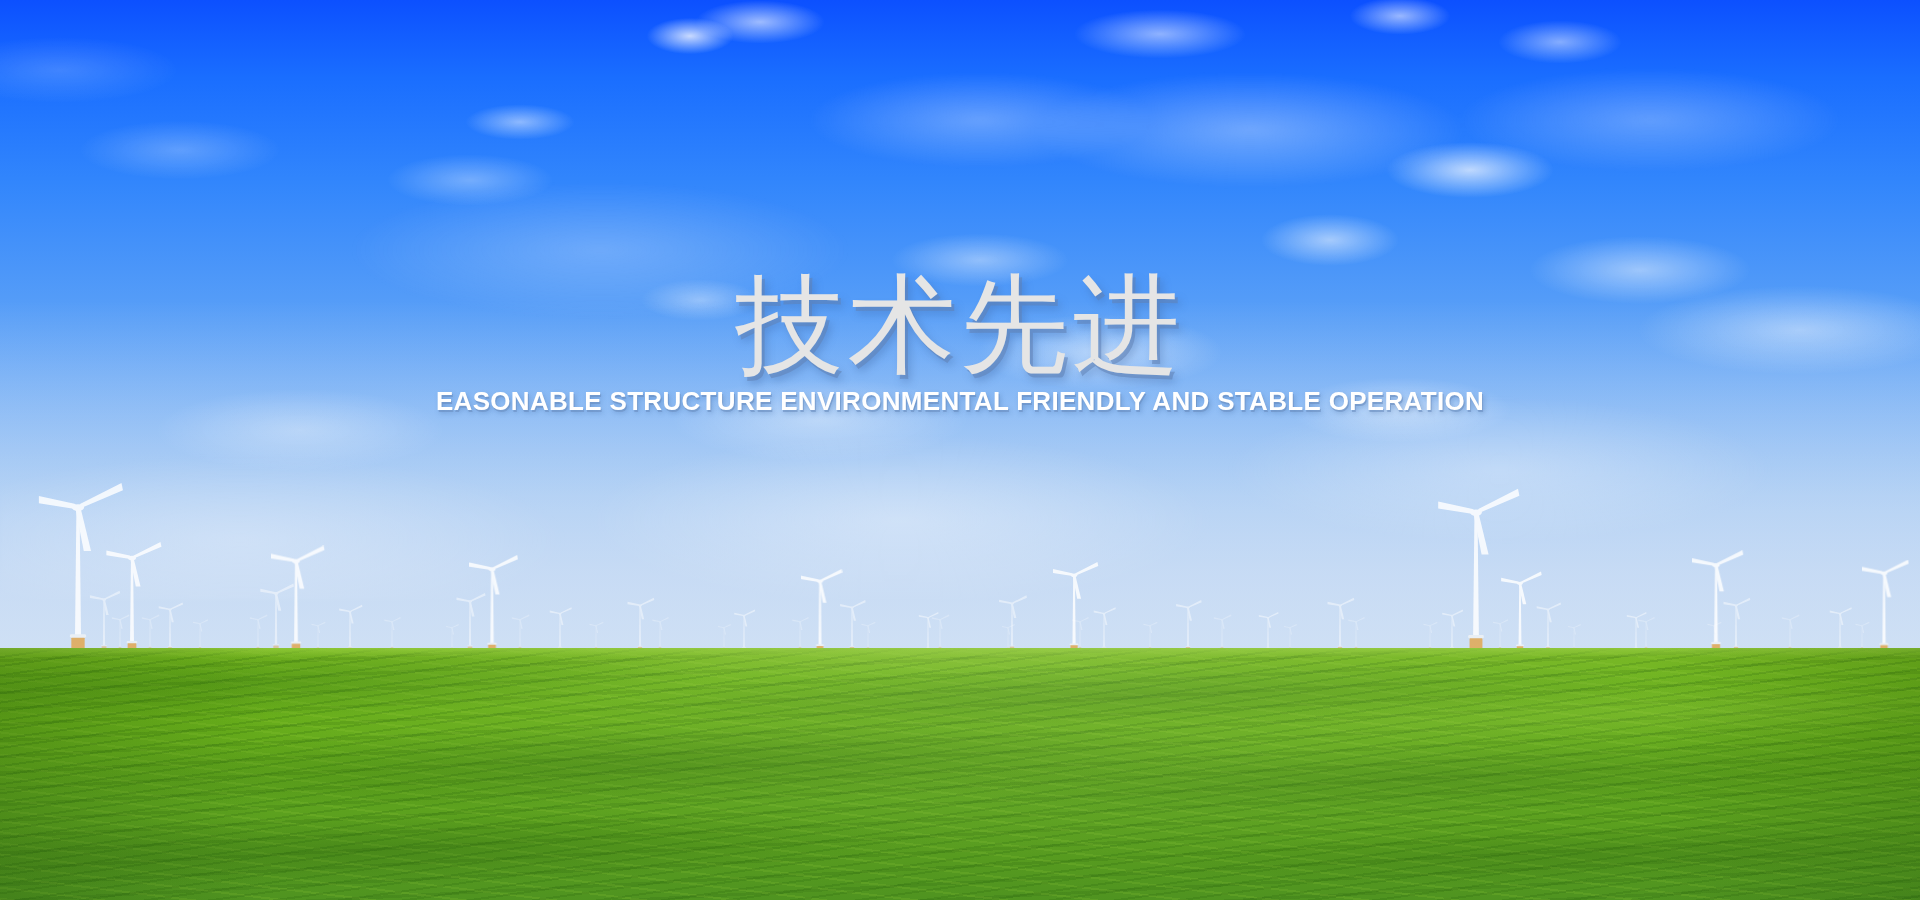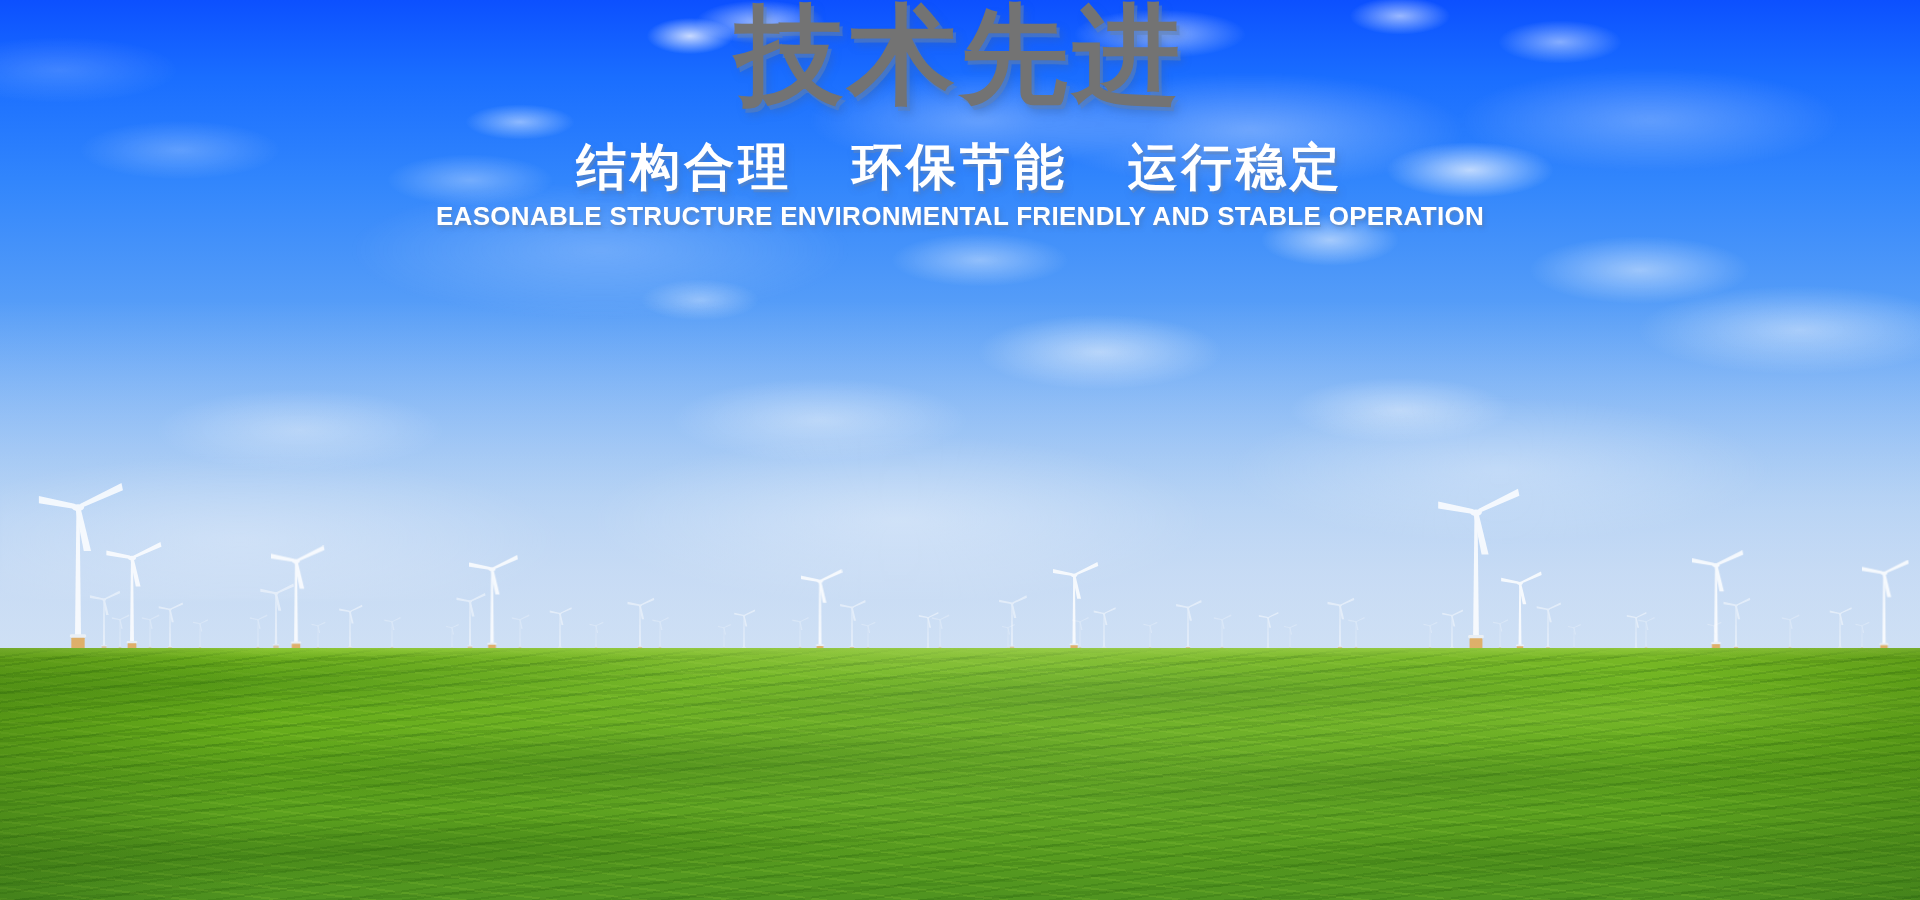--- a/index.html
+++ b/index.html
@@ -131,24 +131,25 @@
       linear-gradient(90deg, rgba(20,60,6,.20) 0%, rgba(0,0,0,0) 14%, rgba(0,0,0,0) 86%, rgba(20,60,6,.18) 100%);
   }
 
   
   .copy{
     position:absolute; left:0; top:0; width:1920px; height:652px;
     display:flex; flex-direction:column;
     align-items:center; justify-content:flex-start;
   }
   .headline{
+    margin-top:270px;
     font-size:108px;
     line-height:1.02;
-    font-weight:bold;
-    color:#737373;
+    font-weight:normal;
+    color:#e5e5e5;
     letter-spacing:.04em;
     white-space:nowrap;
     text-shadow:
       3px 4px 0 rgba(96,130,180,.55),
       5px 7px 9px rgba(60,100,160,.38);
   }
   .subhead{
     margin-top:30px;
     font-size:50px;
     line-height:1.1;
@@ -277,24 +278,17 @@
   <div class="grass">
     <div class="grass-texture"></div>
     <div class="grass-bands"></div>
     <div class="grass-top-edge"></div>
     <div class="grass-vignette"></div>
   </div>
 
   <div class="copy">
     <div class="headline">技术先进</div>
 
-    <div class="subhead">
-      <span>结构合理</span>
-      <span class="gap"></span>
-      <span>环保节能</span>
-      <span class="gap"></span>
-      <span>运行稳定</span>
-    </div>
 
     <div class="tagline">EASONABLE STRUCTURE ENVIRONMENTAL FRIENDLY AND STABLE OPERATION</div>
   </div>
 
 </div>
 
 </body></html>

